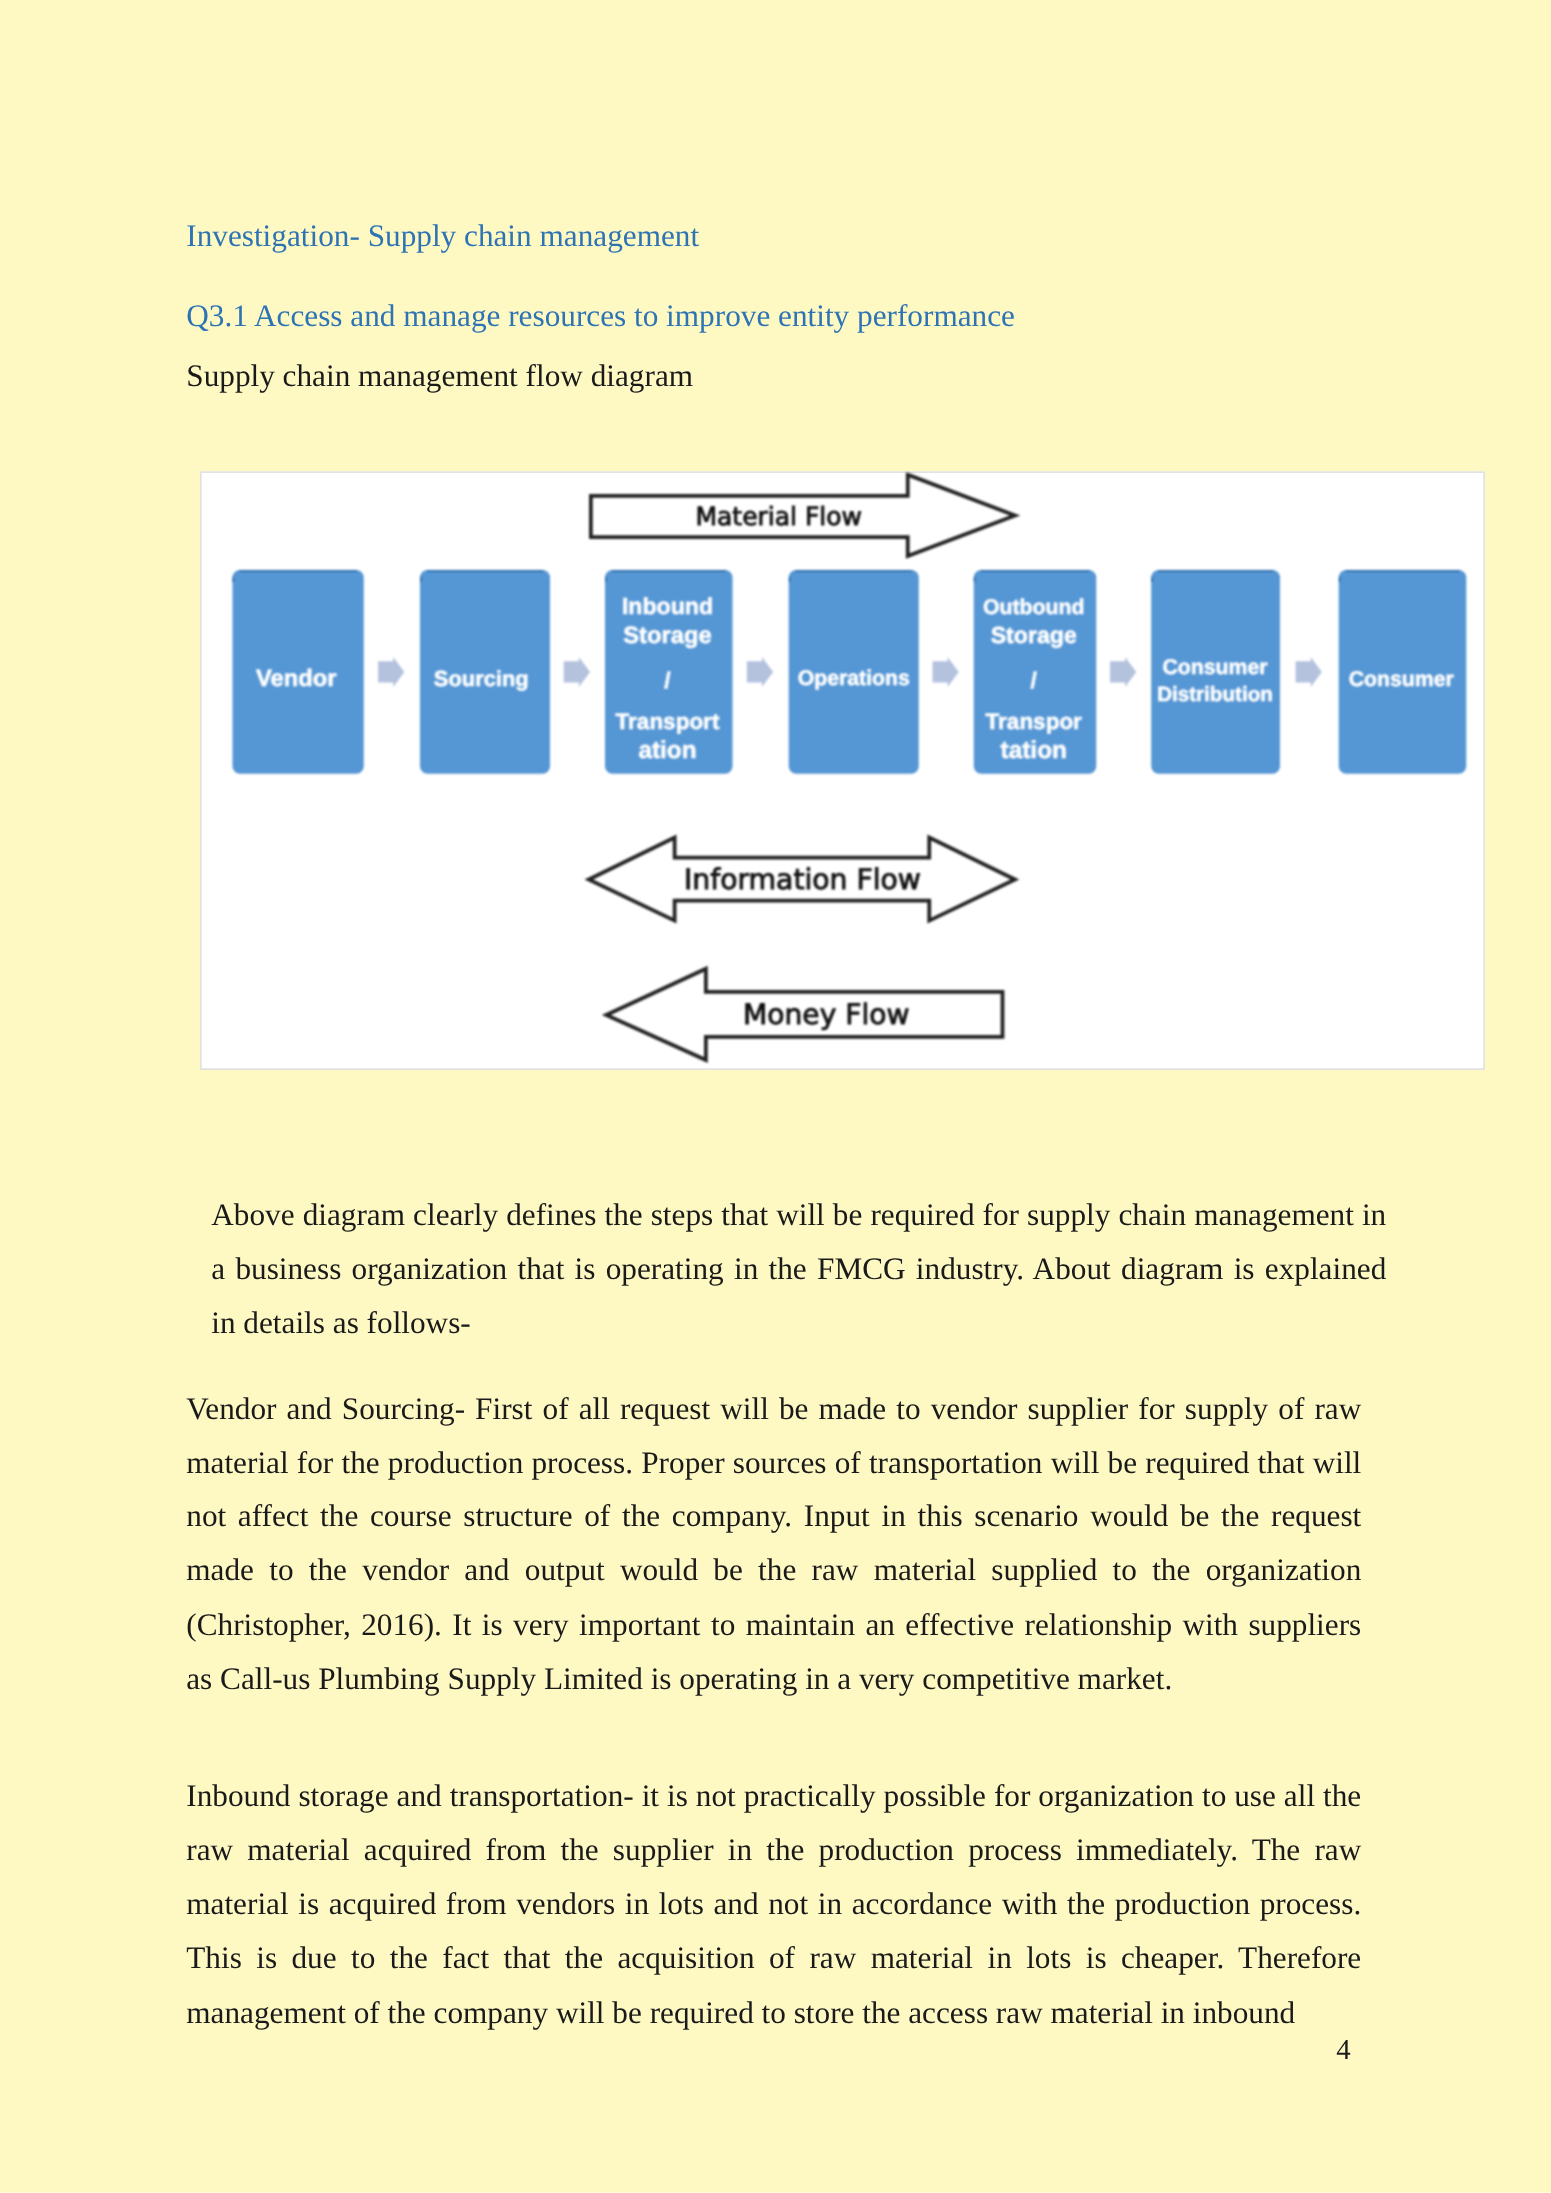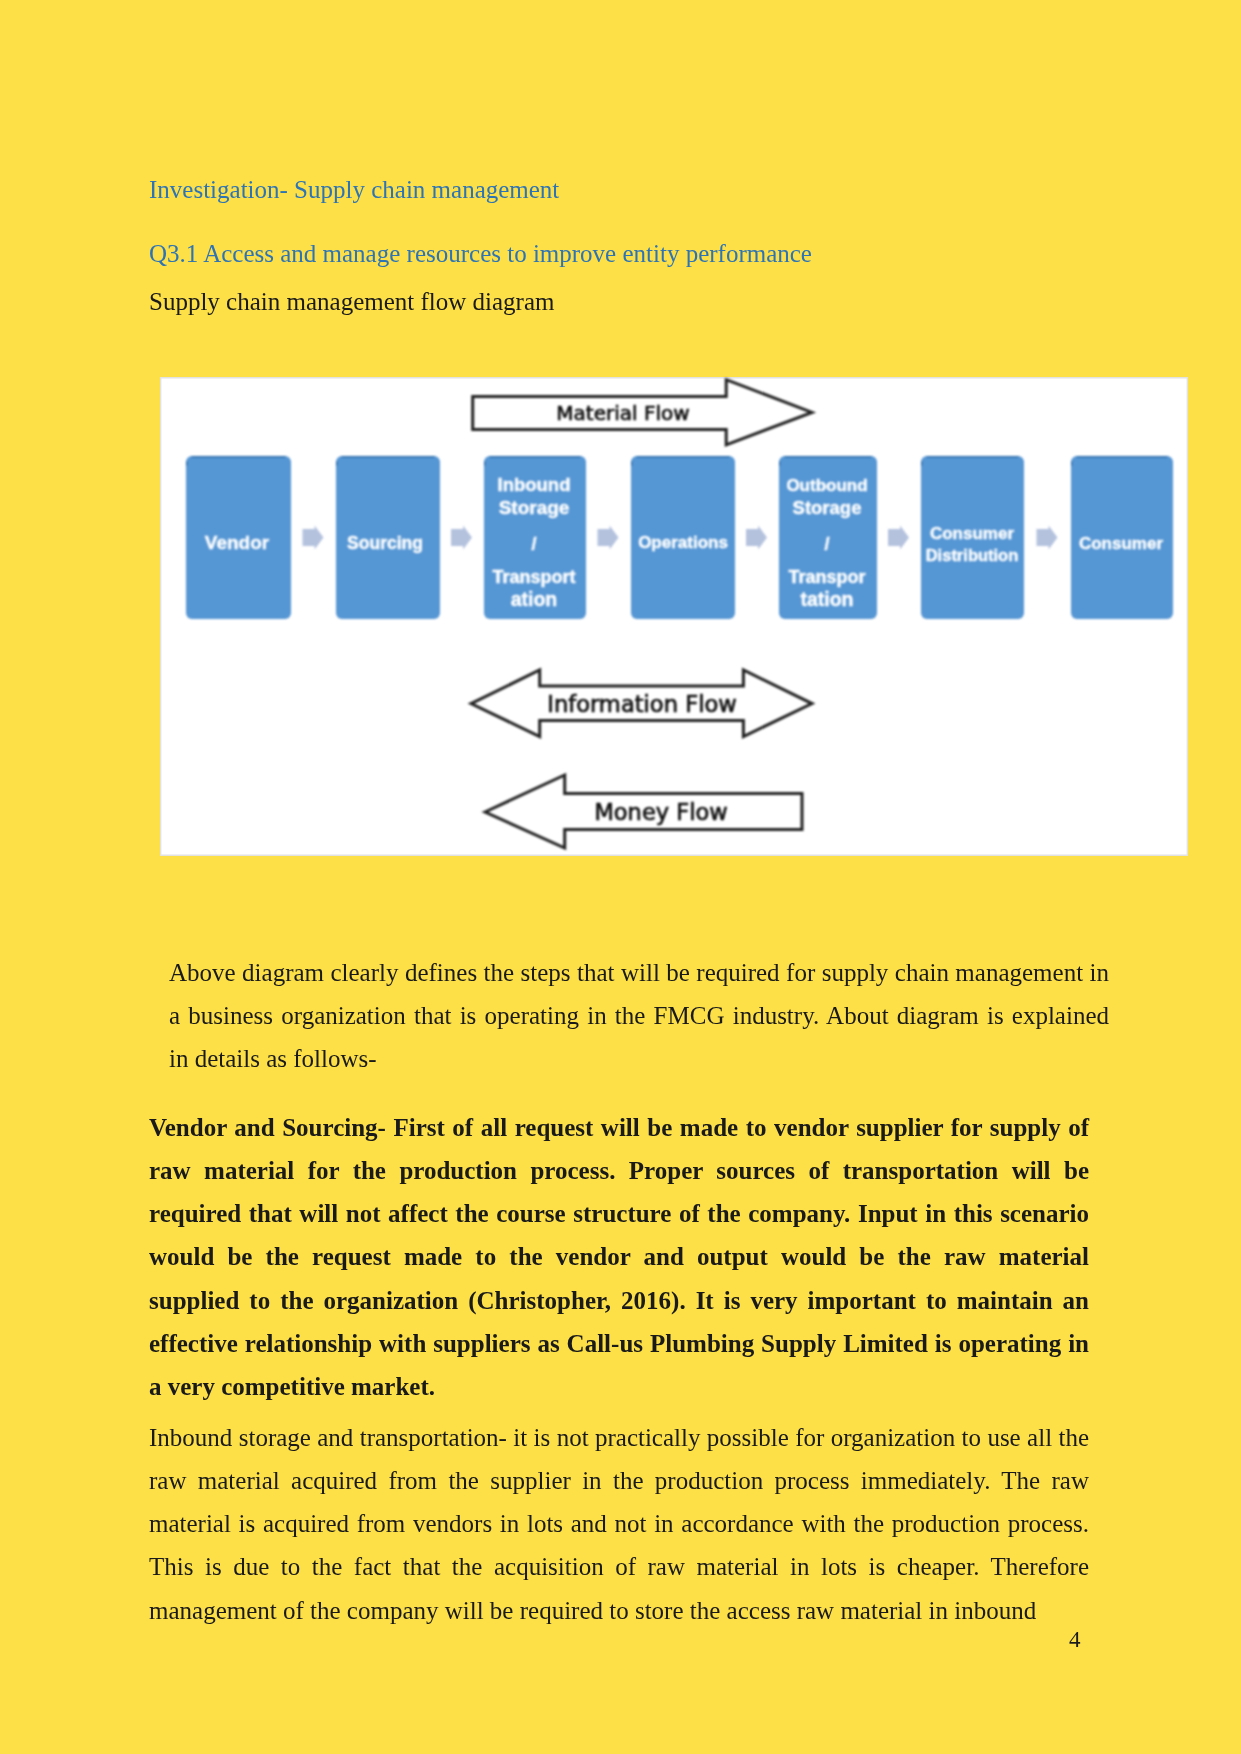--- a/index.html
+++ b/index.html
@@ -1,31 +1,31 @@
 <!DOCTYPE html>
 <html><head>
 <meta charset="utf-8">
 <title>Supply chain management document page</title>
 <style>
   html,body{margin:0;padding:0;}
   body{width:1241px;height:1754px;background:#ffffff;
        font-family:"Liberation Serif",serif;-webkit-font-smoothing:antialiased;}
   
-  .page{position:relative;width:1241px;height:1754px;overflow:hidden;background:#fde047;
+  .page{position:relative;width:1241px;height:1754px;overflow:hidden;background:#fef9c3;
         opacity:0.999;}
 
   .heading{position:absolute;left:149px;font-size:25px;line-height:1;white-space:nowrap;}
   #h1{top:177px;}
   #h2{top:241px;}
   #caption{position:absolute;left:149px;top:289px;font-size:25px;line-height:1;white-space:nowrap;}
 
   .para{position:absolute;left:149px;width:940px;font-size:25px;
         line-height:43.15px;text-align:justify;}
   #p1{top:951px;margin-left:20px;}
-  #p2{top:1106px;font-weight:bold;}
+  #p2{top:1106px;}
   #p3{top:1416px;}
 
   #pageno{position:absolute;left:1069px;top:1628px;font-size:23px;line-height:1;}
 
   #fig{position:absolute;left:160px;top:377px;width:1028px;height:479px;background:#ffffff;}
   #figframe{position:absolute;left:0;top:0;right:0;bottom:0;
             box-shadow:inset 0 0 0 1.4px #e2e2e2;filter:blur(0.6px);pointer-events:none;}
   
   #figsvg{position:absolute;left:1px;top:1px;filter:blur(1px);}
 </style>

